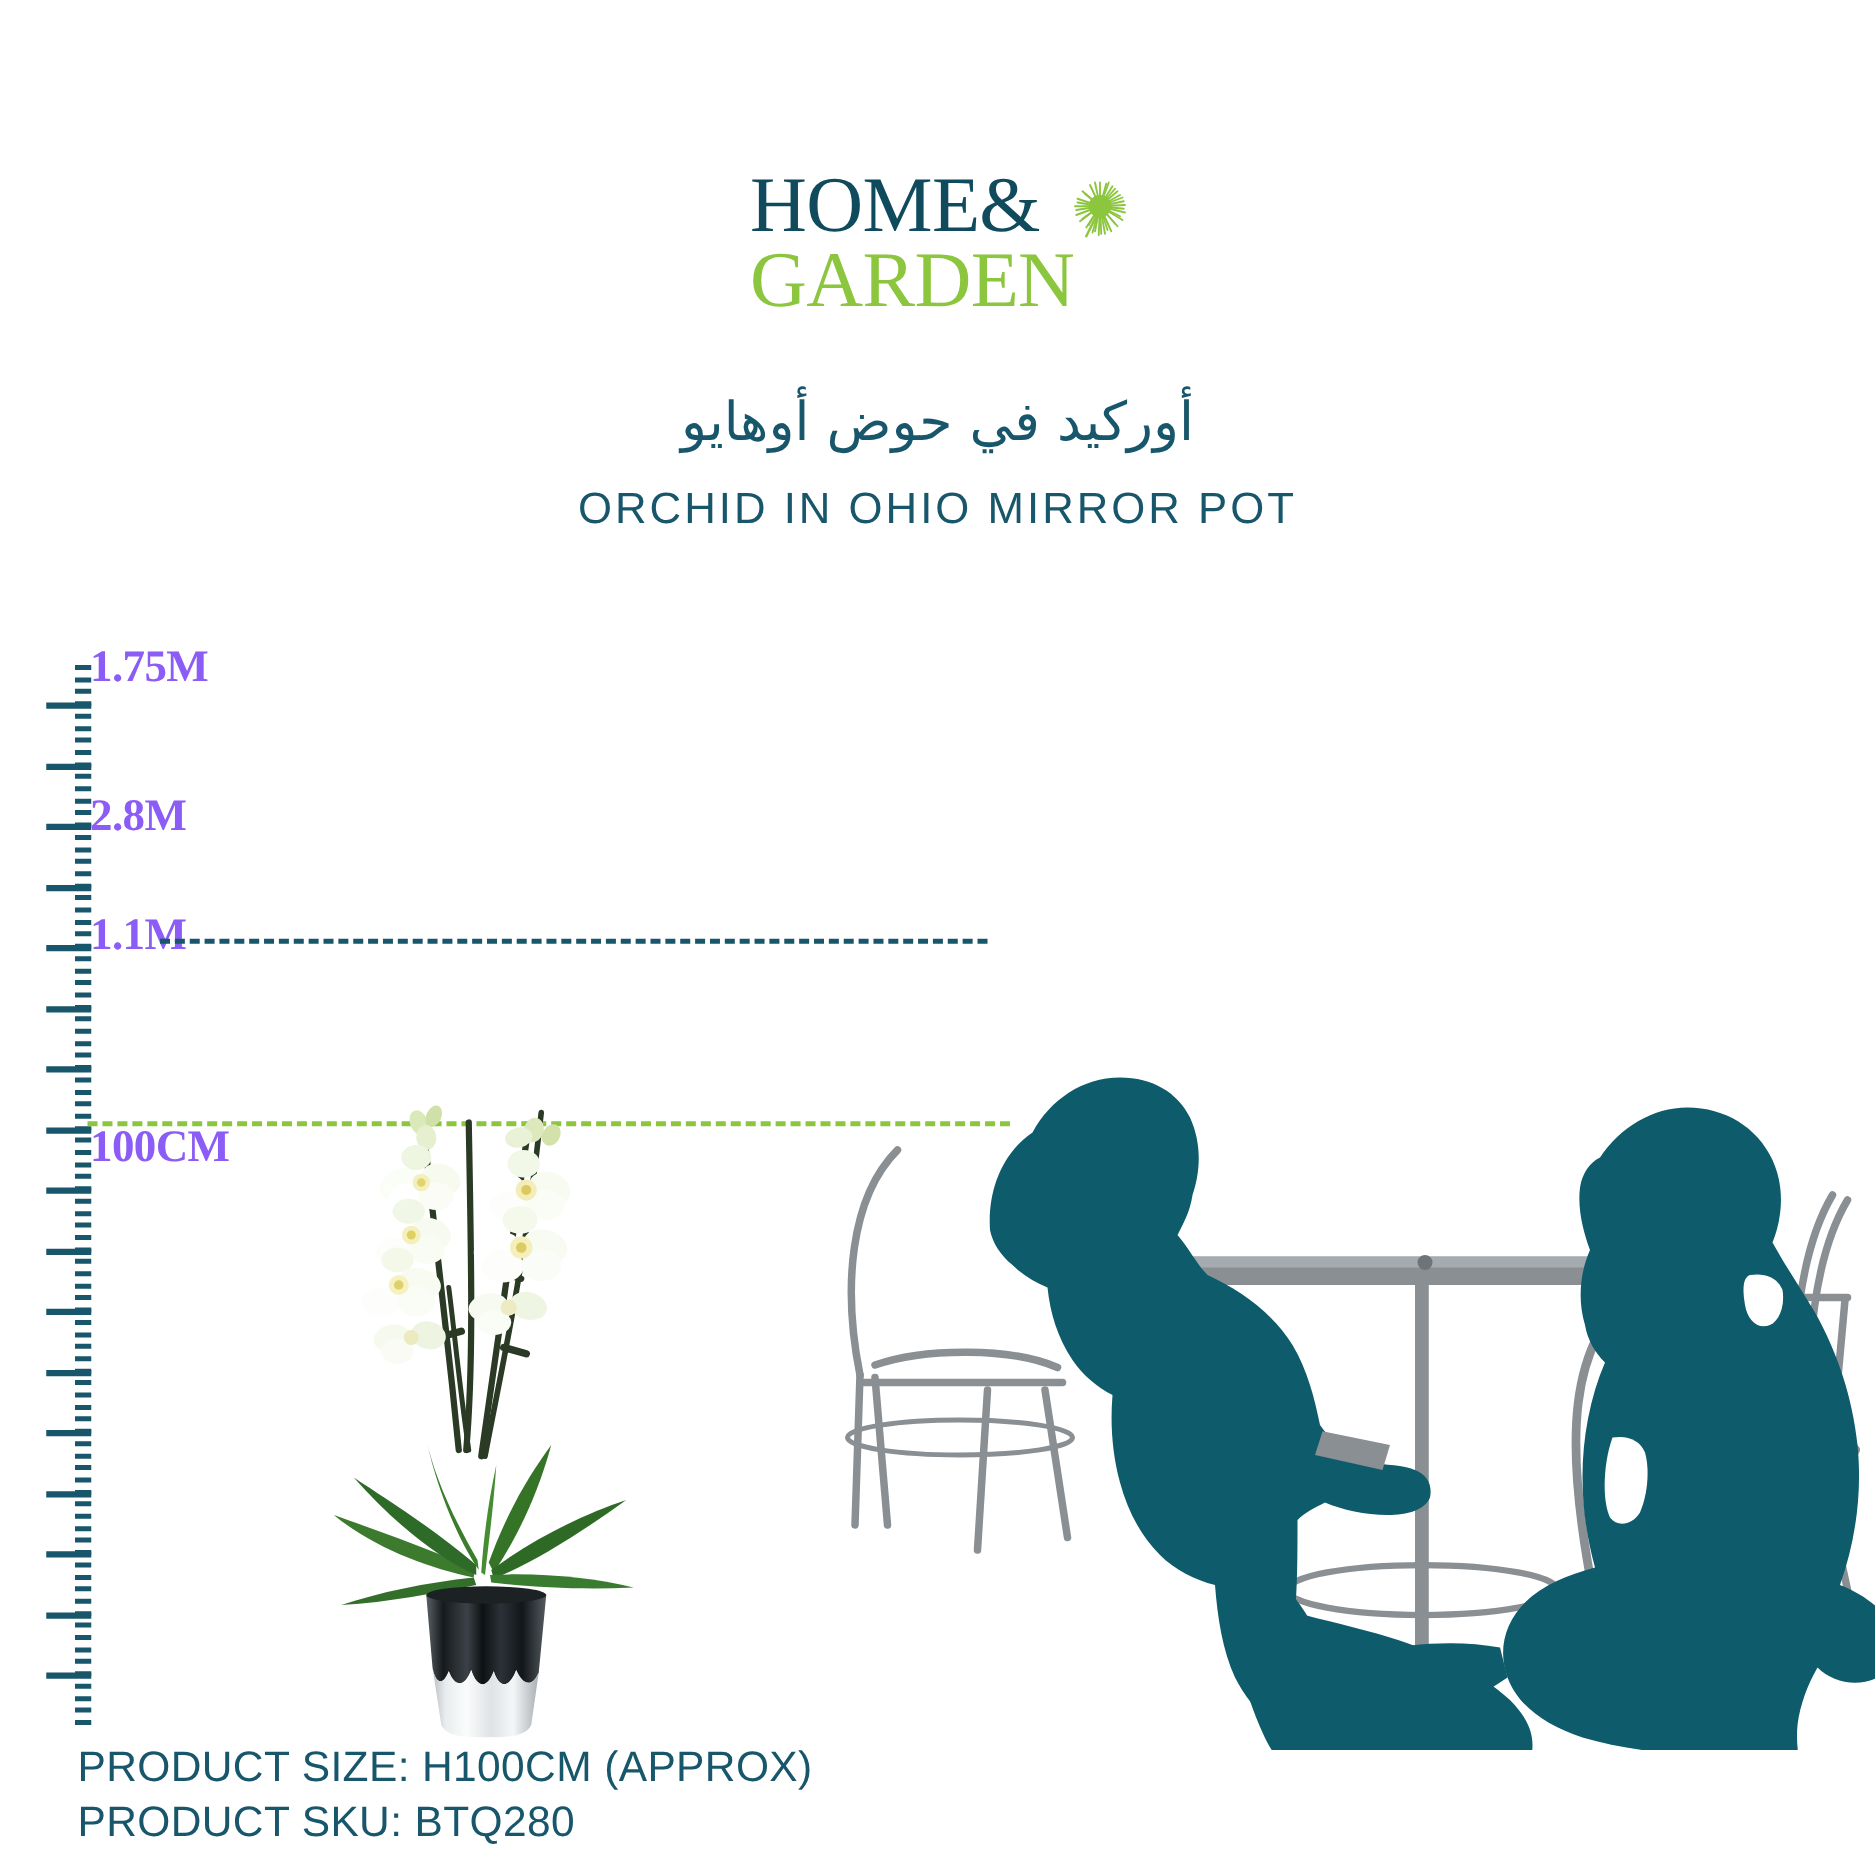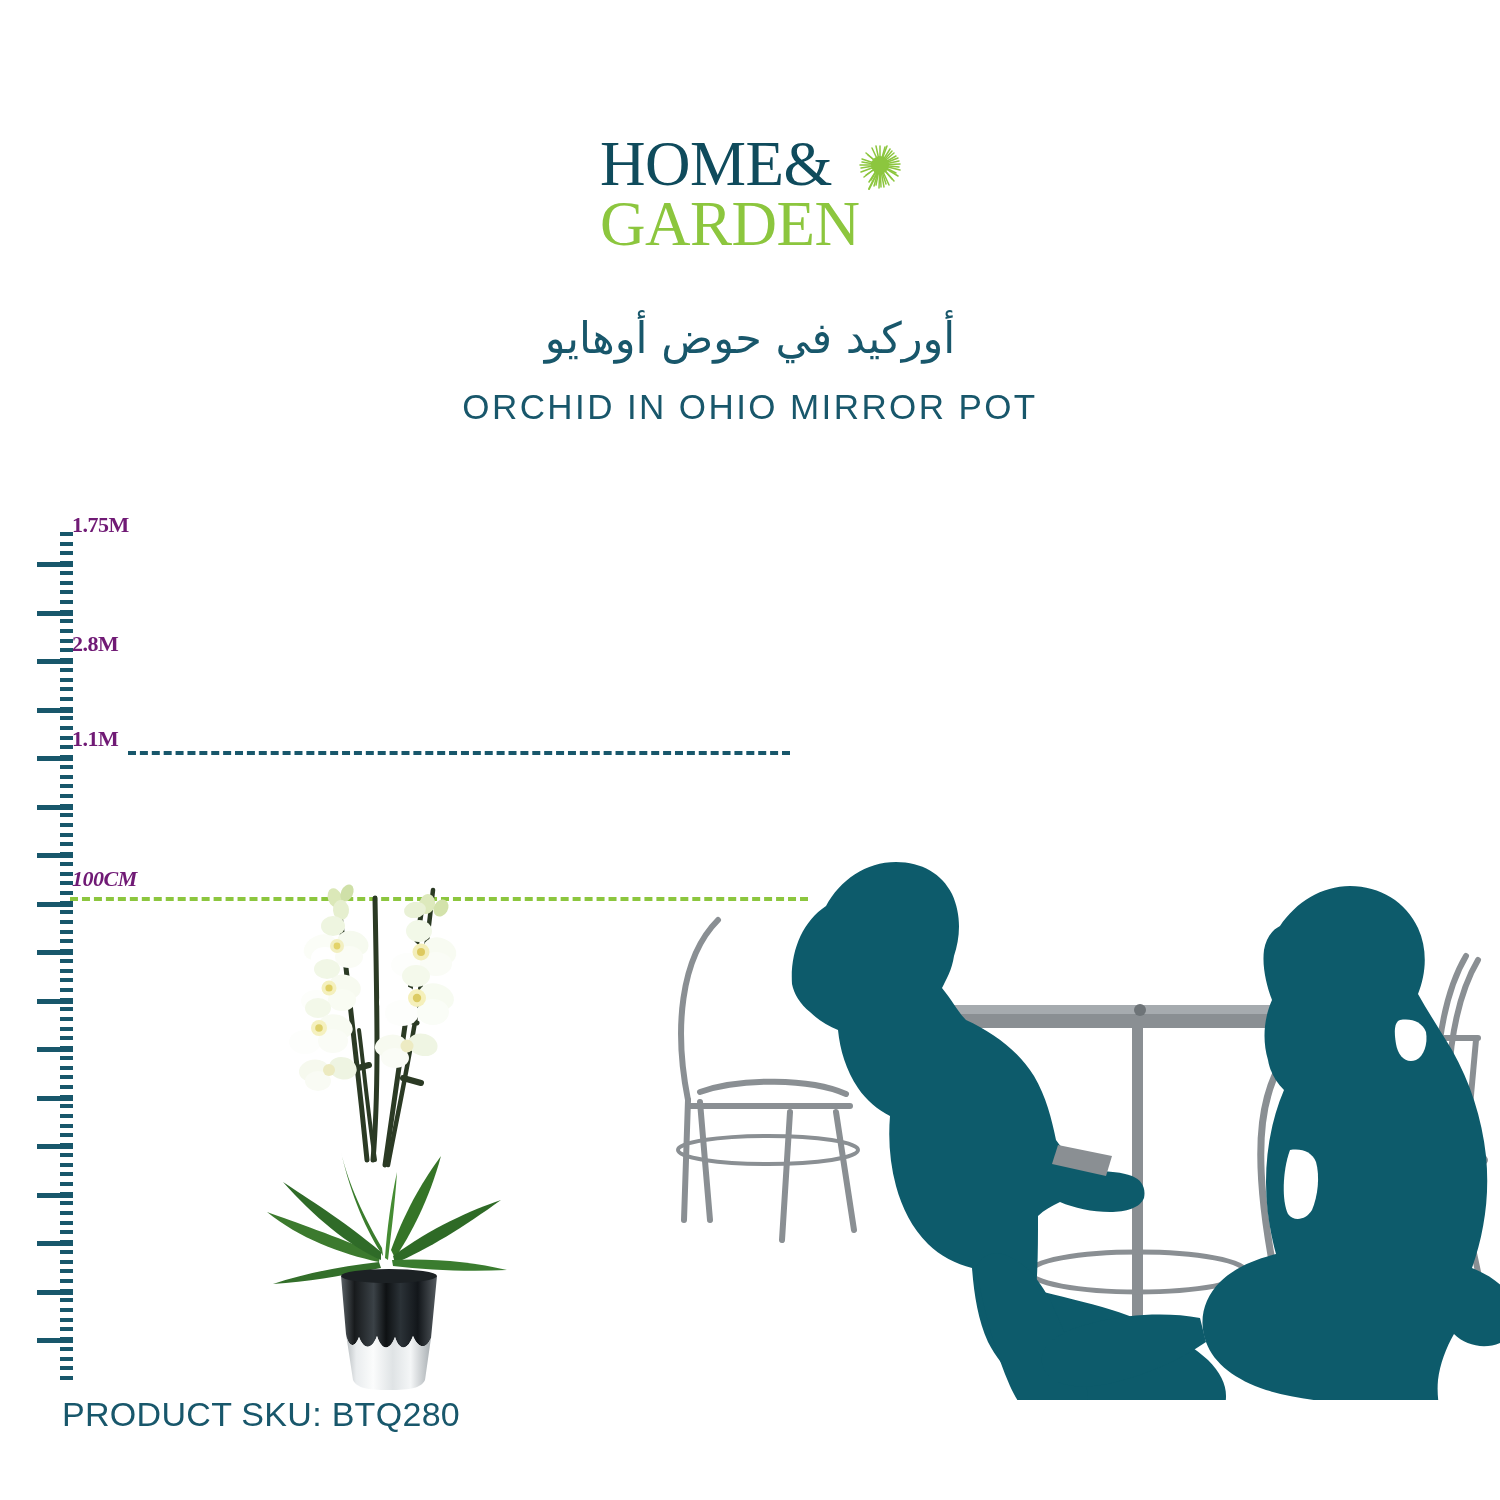--- a/index.html
+++ b/index.html
@@ -106,22 +106,22 @@
     position: absolute;
     left: 37px;
     width: 36px;
     height: 5px;
     background: #18576b;
   }
   .ruler-label {
     position: absolute;
     font-family: "Liberation Serif", serif;
     font-weight: bold;
-    font-size: 22px;
-    color: #701a75;
+    font-size: 36px;
+    color: #8b5cf6;
     white-space: nowrap;
     letter-spacing: -0.5px;
   }
 
   
   .measure-line {
     position: absolute;
     height: 0;
     border-top-width: 4px;
     border-top-style: dashed;
@@ -333,21 +333,21 @@
         <div class="tick-major" style="top: 1095.6px;"></div>
         <div class="tick-major" style="top: 1144.1px;"></div>
         <div class="tick-major" style="top: 1192.6px;"></div>
         <div class="tick-major" style="top: 1241.1px;"></div>
         <div class="tick-major" style="top: 1289.6px;"></div>
         <div class="tick-major" style="top: 1338.1px;"></div>
       </div>
     <div class="ruler-label" id="lbl-175" style="left:72px; top:512px;">1.75M</div>
     <div class="ruler-label" id="lbl-15" style="left:72px; top:631px;">2.8M</div>
     <div class="ruler-label" id="lbl-13" style="left:72px; top:726px;">1.1M</div>
-    <div class="ruler-label" id="lbl-100" style="left:72px; top:866px;font-style:italic;">100CM</div>
+    <div class="ruler-label" id="lbl-100" style="left:72px; top:896px;">100CM</div>
   </div>
 
   <div class="measure-line" id="line-130"></div>
   <div class="measure-line" id="line-100"></div>
 
   <svg id="plant" viewBox="0 0 270 530">
 
     <g stroke="#2b3a24" fill="none" stroke-linecap="round">
       <path d="M112 300 C 104 220, 96 150, 84 45" stroke-width="5"></path>
       <path d="M118 300 C 124 230, 122 150, 120 38" stroke-width="5"></path>
@@ -627,16 +627,17 @@
 
     <path fill="#0d5b6b" d="
       M566 622 C 540 640, 508 654, 476 662
       C 452 668, 432 668, 418 662
       C 404 656, 398 642, 404 630
       C 412 616, 432 608, 456 602
       C 490 594, 528 592, 560 598 Z"></path>
   </svg>
 
   <div id="footer">
+    <div class="footer-line">PRODUCT SIZE: H100CM (APPROX)</div>
     <div class="footer-line">PRODUCT SKU: BTQ280</div>
   </div>
 
 </div>
 
 </body></html>

